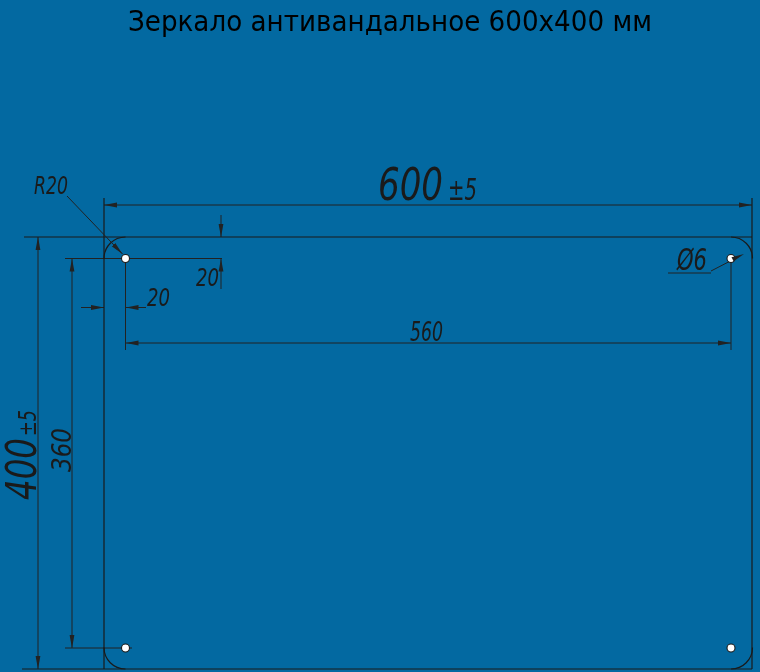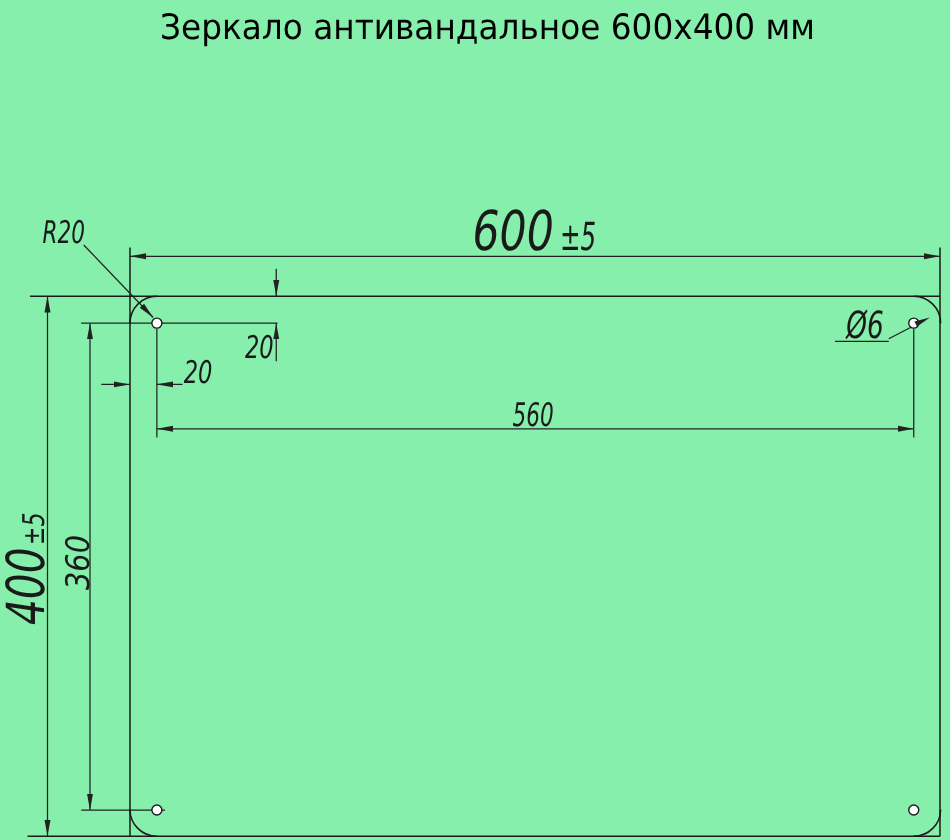--- a/index.html
+++ b/index.html
@@ -1,16 +1,16 @@
 <!DOCTYPE html>
 <html><head>
 <meta charset="utf-8">
 <style>
   html,body{margin:0;padding:0;background:#fff;}
-  .page{position:relative;width:760px;height:672px;background:#86efac;overflow:hidden;
+  .page{position:relative;width:760px;height:672px;background:#0369a1;overflow:hidden;
         font-family:"DejaVu Sans", sans-serif;}
   svg{display:block;}
   .ln{stroke:#222;stroke-width:1;fill:none;}
   .outline{stroke:#1a1a1a;stroke-width:1.2;fill:none;}
   .hole{fill:#ffffff;stroke:#1a1a1a;stroke-width:1.1;}
   .arrfill{fill:#222;stroke:none;}
   .dimtxt{fill:#1a1a1a;font-style:italic;font-family:"DejaVu Sans", sans-serif;}
   .titletxt{fill:#000;font-family:"DejaVu Sans", sans-serif;}
 </style>
 </head>

